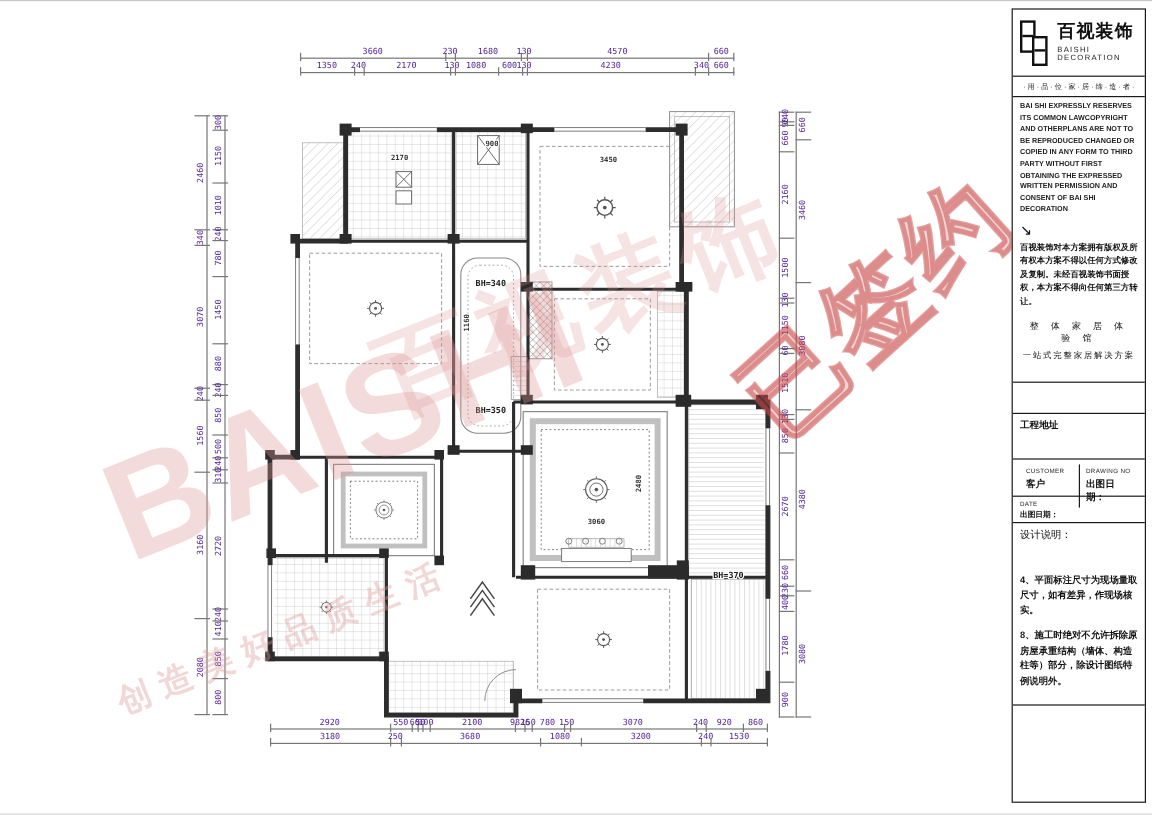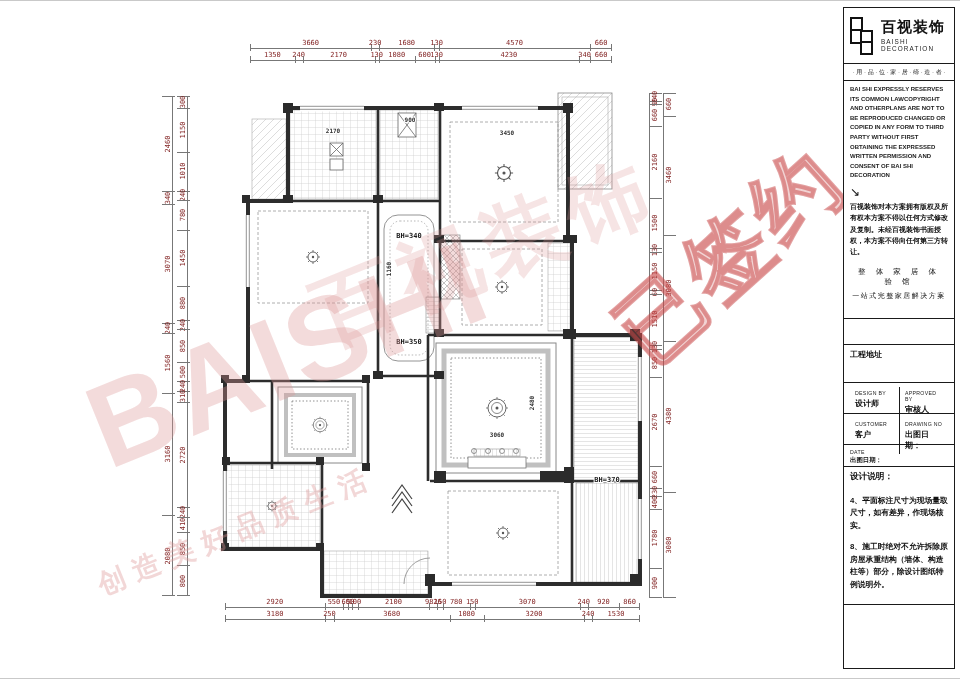--- a/index.html
+++ b/index.html
@@ -3,21 +3,21 @@
 <meta charset="utf-8">
 <style>
   html,body{margin:0;padding:0;background:#fff;}
   body{width:960px;height:679px;overflow:hidden;position:relative;font-family:"Liberation Sans",sans-serif;}
   .sheet{position:absolute;left:0;top:0;width:960px;height:679px;background:#fff;border-top:1px solid #c9c9c9;border-bottom:1px solid #c9c9c9;box-sizing:border-box;}
   svg.plan{position:absolute;left:0;top:0;}
   svg text{font-family:"DejaVu Sans Mono",monospace;font-size:6px;font-weight:600;fill:#333;text-anchor:middle;paint-order:stroke;stroke:#fff;stroke-width:2px;}
   svg text.bh{font-size:7px;font-weight:700;fill:#1a1a1a;}
 
   
-  .chain{position:absolute;display:flex;color:#7f1d1d;font-family:"DejaVu Sans Mono",monospace;}
+  .chain{position:absolute;display:flex;color:#4c1d95;font-family:"DejaVu Sans Mono",monospace;}
   .chain .seg{position:relative;flex-basis:0;min-width:0;min-height:0;}
   .chain.h{height:9px;border-bottom:1px solid #777;align-items:flex-end;}
   .chain.h .seg::before{content:"";position:absolute;left:0;bottom:-3px;width:1px;height:7px;background:#777;}
   .chain.h .seg:last-child::after{content:"";position:absolute;right:0;bottom:-3px;width:1px;height:7px;background:#777;}
   .chain.h .seg span{position:absolute;bottom:1px;left:50%;transform:translateX(-50%);font-size:7px;line-height:1;white-space:nowrap;}
   .chain.v{width:9px;flex-direction:column;}
   .chain.v.line-r{border-right:1px solid #777;}
   .chain.v.line-l{border-left:1px solid #777;}
   .chain.v .seg::before{content:"";position:absolute;top:0;left:-1px;right:-3px;height:1px;background:#777;}
   .chain.v .seg:last-child::after{content:"";position:absolute;bottom:0;left:-1px;right:-3px;height:1px;background:#777;}
@@ -59,21 +59,21 @@
   .sec-addr{height:38px;font-size:8px;font-weight:600;}
   .sec-grid{height:31px;display:grid;grid-template-columns:1fr 1fr;padding:0;}
   .sec-grid .cell{padding:3px 5px;}
   .sec-grid .cell+.cell{border-left:1px solid #1a1a1a;}
   .lab-en{font-size:5.2px;letter-spacing:.3px;color:#222;}
   .lab-cn{font-size:8px;font-weight:700;margin-top:2px;}
   .sec-date{height:22px;padding-top:2px;}
   .sec-date .lab-en{font-size:5.2px;}
   .sec-date .lab-cn{font-size:6.4px;margin-top:1px;}
   .sec-notes{flex:1 1 auto;border-bottom:none;padding-top:8px;}
-  .notes-title{font-size:8.6px;font-weight:700;margin-bottom:12px;}
+  .notes-title{font-size:8.6px;font-weight:400;margin-bottom:26px;}
   .note{font-size:7.8px;font-weight:700;line-height:1.6;margin-bottom:9px;}
 </style>
 </head>
 <body>
 
 <div class="sheet">
 
   <svg class="plan" viewBox="0 0 840 679" width="840" height="679">
     <defs>
       <pattern id="grid7" width="7" height="7" patternUnits="userSpaceOnUse">
@@ -529,30 +529,20 @@
       <div class="legal-en">BAI SHI EXPRESSLY RESERVES ITS COMMON LAWCOPYRIGHT AND OTHERPLANS ARE NOT TO BE REPRODUCED CHANGED OR COPIED IN ANY FORM TO THIRD PARTY WITHOUT FIRST OBTAINING THE EXPRESSED WRITTEN PERMISSION AND CONSENT OF BAI SHI DECORATION</div>
       <div class="arrow">↘</div>
       <div class="legal-cn">百视装饰对本方案拥有版权及所有权本方案不得以任何方式修改及复制。未经百视装饰书面授权，本方案不得向任何第三方转让。</div>
       <div class="slogan1">整 体 家 居 体 验 馆</div>
       <div class="slogan2">一站式完整家居解决方案</div>
     </div>
     <div class="sec sec-blank"></div>
     <div class="sec sec-addr">工程地址</div>
     <div class="sec sec-grid">
       <div class="cell">
-        <div class="lab-en">DESIGN BY</div>
-        <div class="lab-cn">设计师</div>
-      </div>
-      <div class="cell">
-        <div class="lab-en">APPROVED BY</div>
-        <div class="lab-cn">审核人</div>
-      </div>
-    </div>
-    <div class="sec sec-grid">
-      <div class="cell">
         <div class="lab-en">CUSTOMER</div>
         <div class="lab-cn">客户</div>
       </div>
       <div class="cell">
         <div class="lab-en">DRAWING NO</div>
         <div class="lab-cn">出图日期：</div>
       </div>
     </div>
     <div class="sec sec-date">
       <div class="lab-en">DATE</div>

